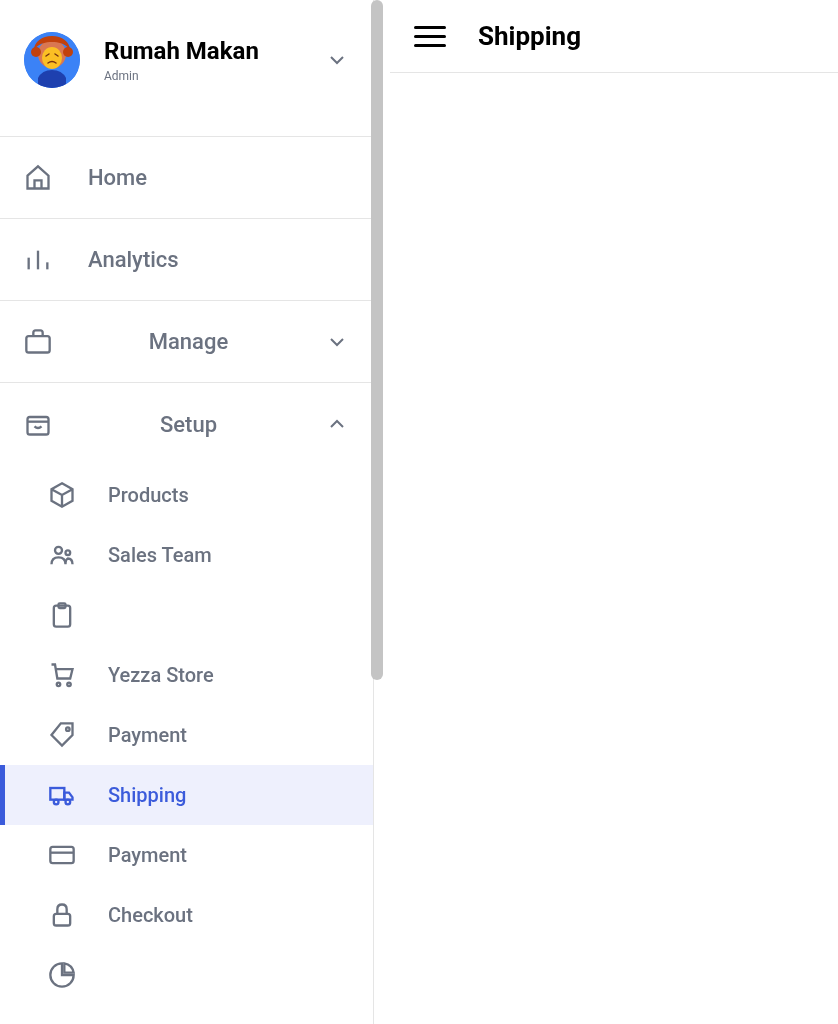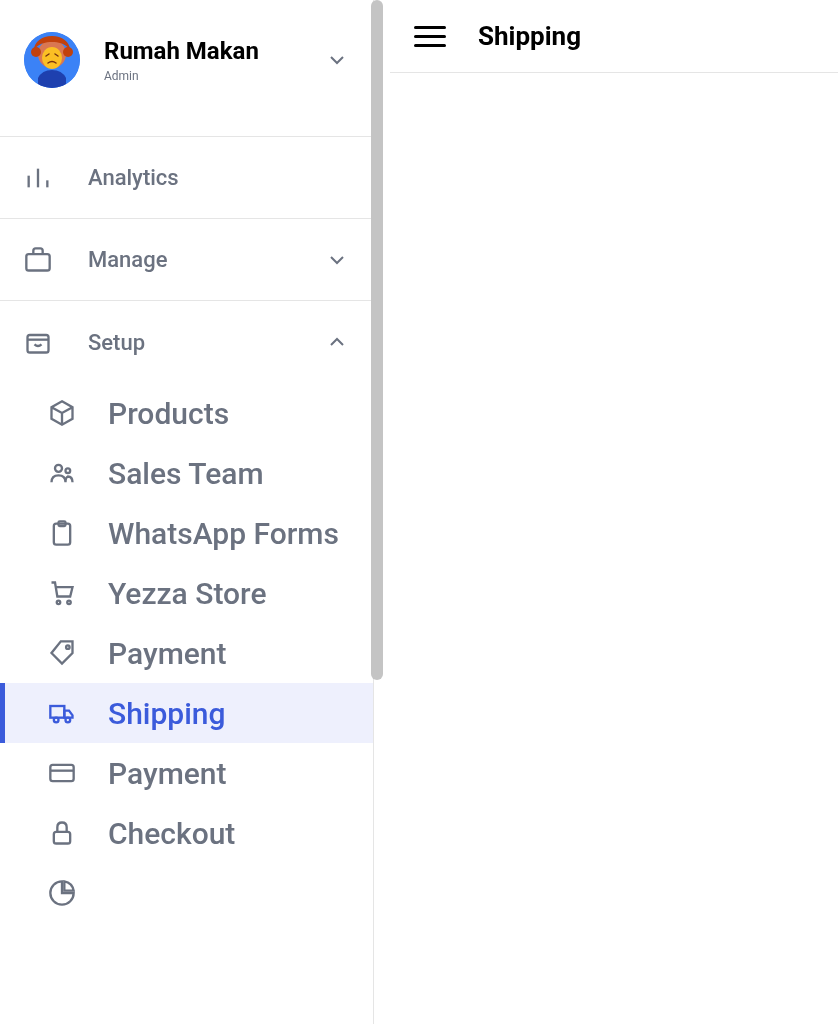--- a/index.html
+++ b/index.html
@@ -70,21 +70,21 @@
 
     .nav-item {
       display: flex;
       align-items: center;
       padding: 0 24px;
       height: 82px;
       border-bottom: 1px solid #e5e5e5;
       cursor: pointer;
     }
 
-    .nav-item.has-chevron { gap: 36px; }
+    .nav-item.has-chevron { gap: 36px; text-align: center; }
     .nav-item:not(.has-chevron) { gap: 36px; }
 
     .nav-icon {
       width: 28px;
       height: 28px;
       stroke: #6b7280;
       stroke-width: 2;
       fill: none;
       flex-shrink: 0;
     }
@@ -127,21 +127,21 @@
     .sub-nav-icon {
       width: 28px;
       height: 28px;
       stroke: #6b7280;
       stroke-width: 2;
       fill: none;
       flex-shrink: 0;
     }
 
     .sub-nav-label {
-      font-size: 30px;
+      font-size: 20px;
       font-weight: 500;
       color: #6b7280;
     }
 
     .scrollbar-track {
       position: absolute;
       right: -10px;
       top: 0;
       width: 12px;
       height: 100%;
@@ -217,20 +217,26 @@
     </div>
     <div class="profile-info">
       <div class="profile-name">Rumah Makan</div>
       <div class="profile-role">Admin</div>
     </div>
     <svg class="chevron-down" viewBox="0 0 24 24">
         <polyline points="6 9 12 15 18 9"></polyline>
       </svg>
   </div>
 
+  <div class="nav-item">
+    <svg class="nav-icon" viewBox="0 0 24 24">
+        <path d="M3 10 L12 2 L21 10 L21 21 L3 21 Z M9 21 L9 14 L15 14 L15 21"></path>
+      </svg>
+    <span class="nav-label">Home</span>
+  </div>
 
   <div class="nav-item">
     <svg class="nav-icon" viewBox="0 0 24 24">
         <line x1="4" y1="10" x2="4" y2="20"></line>
         <line x1="12" y1="4" x2="12" y2="20"></line>
         <line x1="20" y1="14" x2="20" y2="20"></line>
       </svg>
     <span class="nav-label">Analytics</span>
   </div>
 
@@ -270,21 +276,20 @@
           <circle cx="17" cy="10" r="2"></circle>
           <path d="M3 20 Q3 14 9 14 Q15 14 15 20 M15 20 Q15 16 17 15 Q21 15 21 20"></path>
         </svg>
       <span class="sub-nav-label">Sales Team</span>
     </div>
     <div class="sub-nav-item">
       <svg class="sub-nav-icon" viewBox="0 0 24 24">
           <rect x="5" y="4" width="14" height="18" rx="2"></rect>
           <rect x="9" y="2" width="6" height="4" rx="1"></rect>
         </svg>
-      <span class="sub-nav-label">WhatsApp Forms</span>
     </div>
     <div class="sub-nav-item">
       <svg class="sub-nav-icon" viewBox="0 0 24 24">
           <path d="M3 3 L6 3 L8 15 L19 15 L21 7 L7 7"></path>
           <circle cx="9" cy="20" r="1.5"></circle>
           <circle cx="18" cy="20" r="1.5"></circle>
         </svg>
       <span class="sub-nav-label">Yezza Store</span>
     </div>
     <div class="sub-nav-item">

